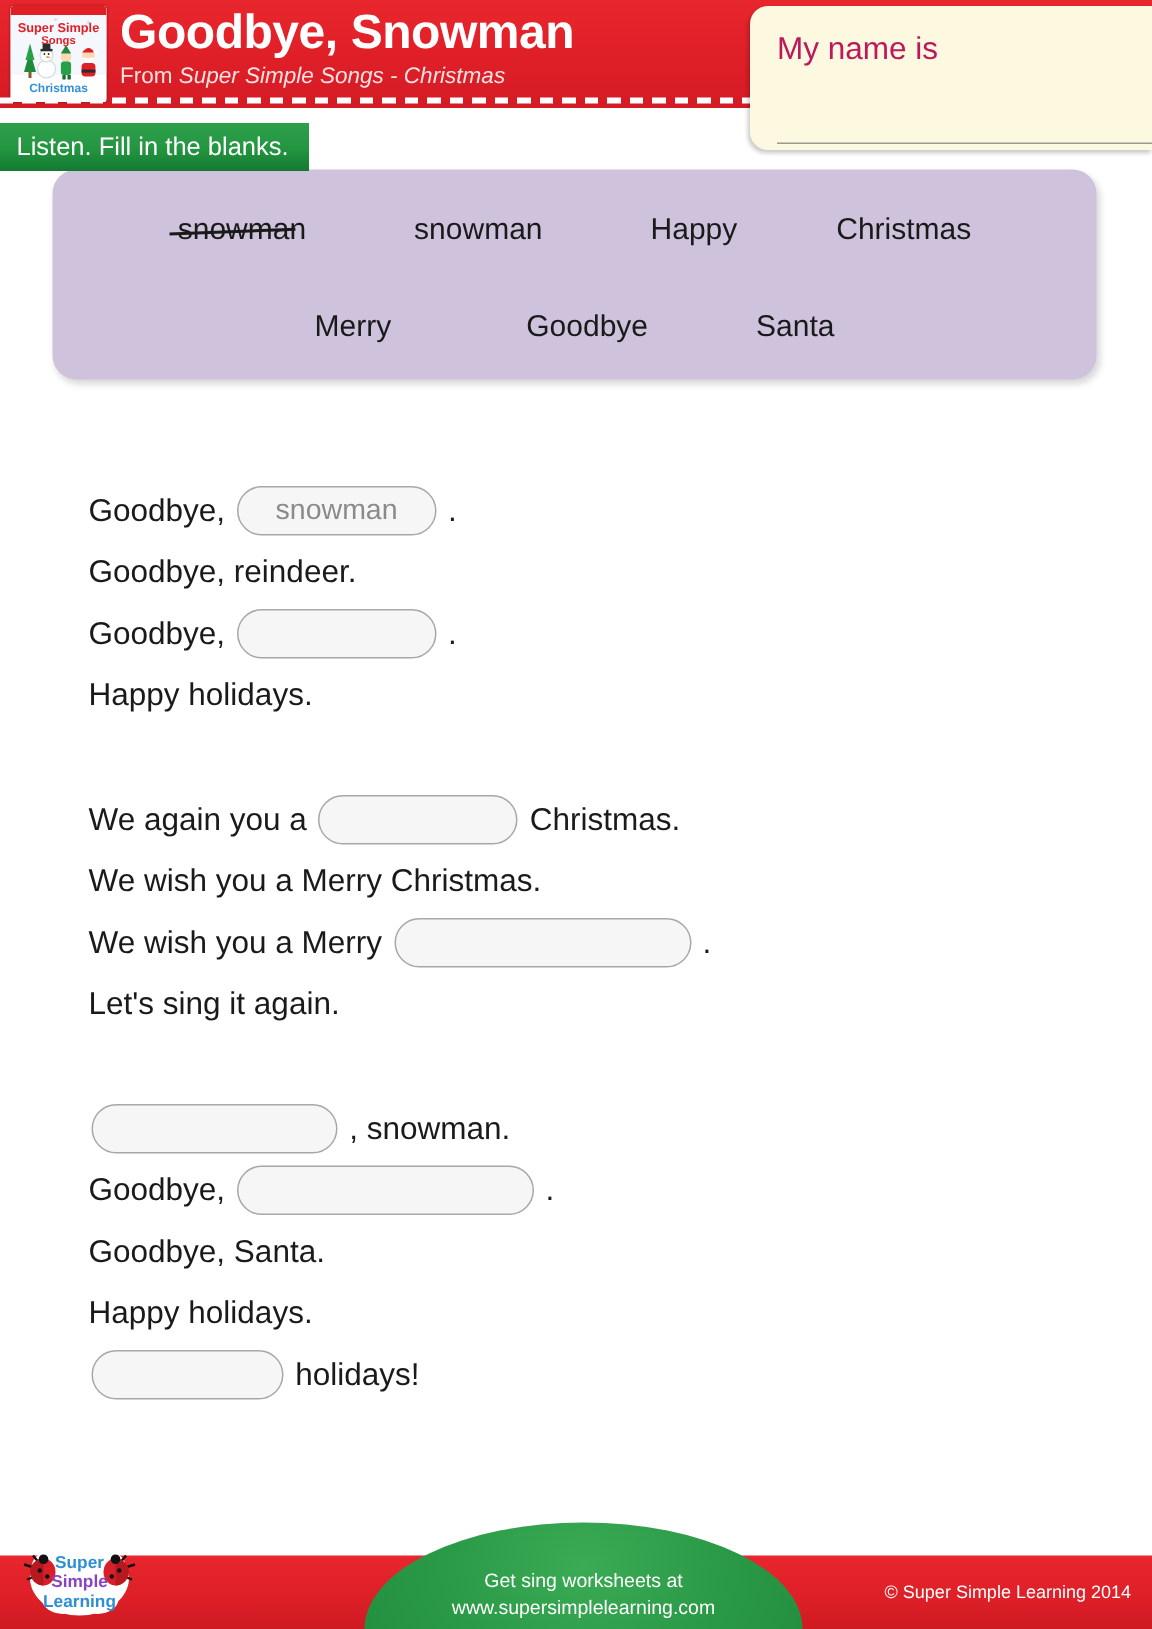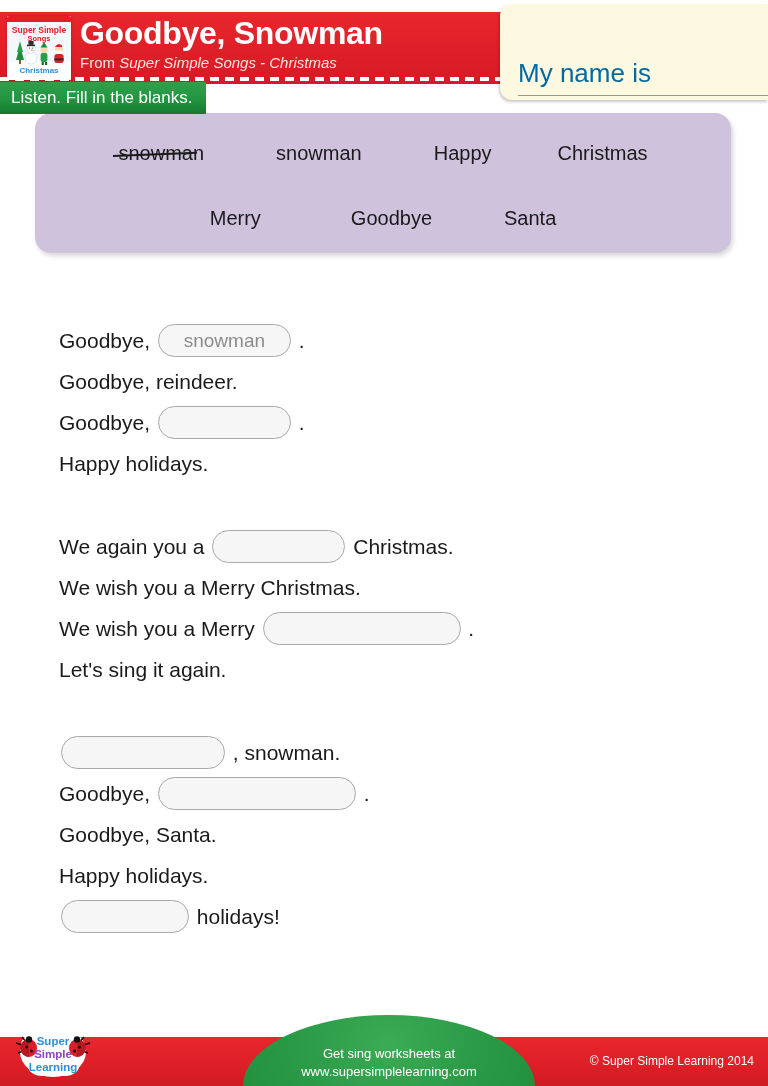--- a/index.html
+++ b/index.html
@@ -15,21 +15,20 @@
     overflow: hidden;
   }
 
   
   .header {
     position: absolute;
     left: 0; top: 0;
     width: 768px;
     height: 72px;
     background: linear-gradient(to bottom, #e8262d 0%, #df1f28 55%, #d41b24 100%);
-    margin-top: 12px;
   }
   .album-art {
     position: absolute;
     left: 7px; top: 4px;
     width: 64px; height: 64px;
     border-radius: 2px;
     overflow: hidden;
     background: #ffffff;
     box-shadow: 0 0 2px rgba(0,0,0,.35);
   }
@@ -73,25 +72,24 @@
     height: 96px;
     background: #fdf8e0;
     border-top-left-radius: 12px;
     border-bottom-left-radius: 12px;
     box-shadow: -1px 2px 3px rgba(0,0,0,.22);
     z-index: 6;
   }
   .name-label {
     position: absolute;
     left: 18px; top: 16px;
-    font-size: 26px;
-    color: #0369a1;
+    font-size: 21px;
+    color: #be185d;
     line-height: 26px;
     white-space: nowrap;
-    margin-top: 40px;
   }
   .name-line {
     position: absolute;
     left: 18px; top: 91px;
     width: 250px;
     height: 1px;
     background: #9a9a8c;
   }
 
   

